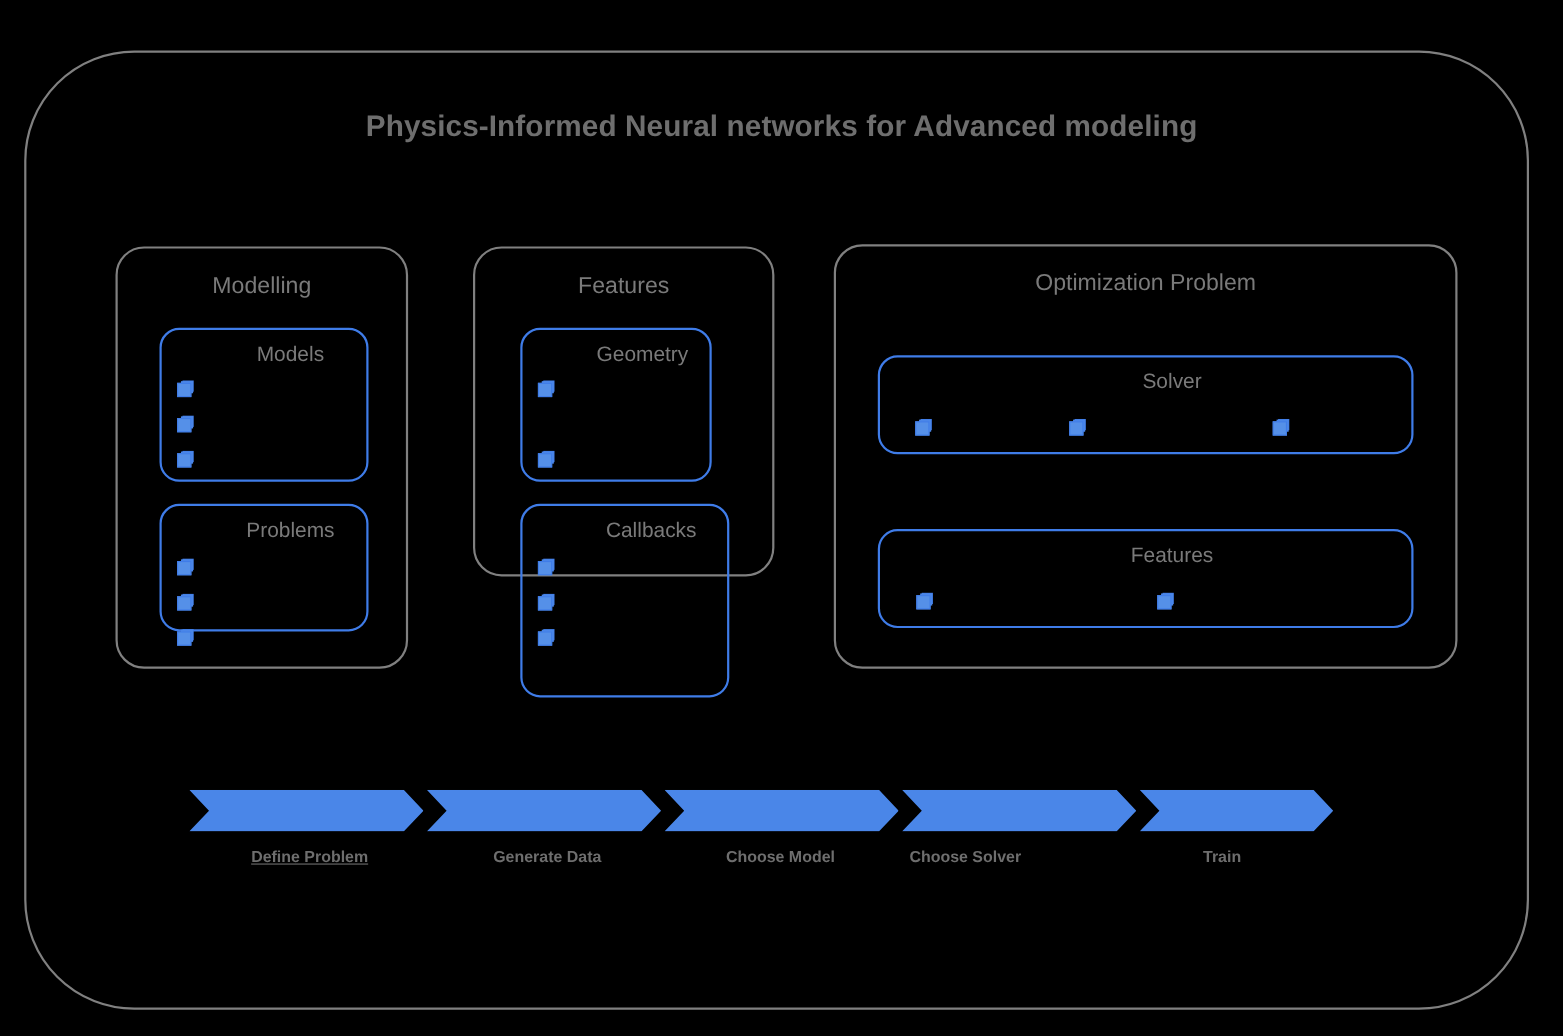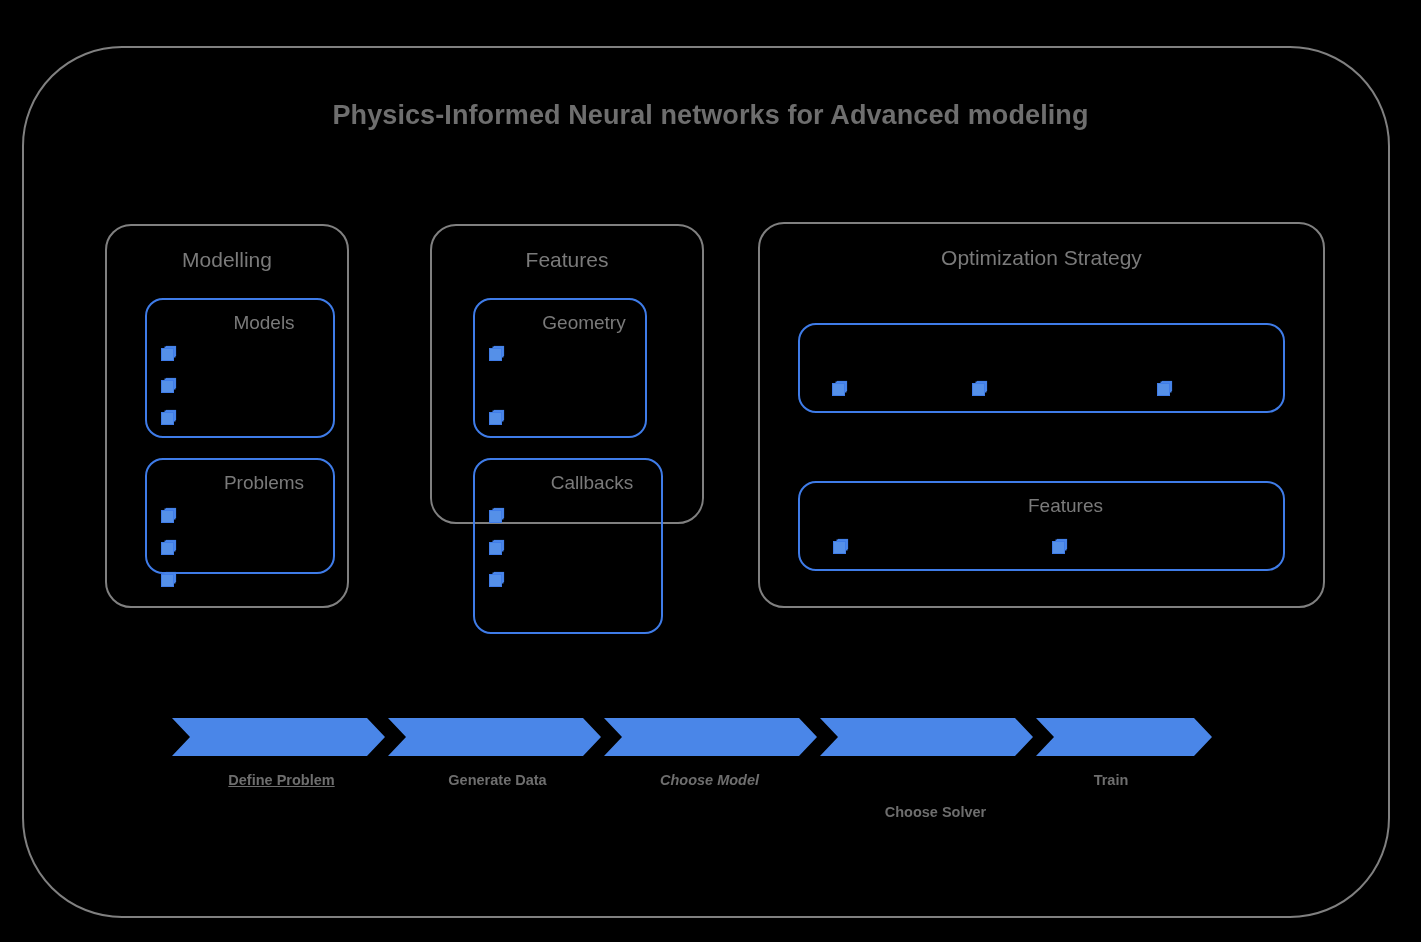--- a/index.html
+++ b/index.html
@@ -59,21 +59,21 @@
     position: absolute;
     top: 22px;
     left: 0;
     width: 100%;
     text-align: center;
     color: #7a7a7a;
     font-size: 21px;
     font-weight: normal;
   }
 
-  .group-modelling   { left: 105px; top: 224px; width: 244px; height: 384px; }
+  .group-modelling   { left: 105px; top: 224px; width: 266px; height: 384px; }
   .group-features    { left: 430px; top: 224px; width: 274px; height: 300px; }
   .group-optimization{ left: 758px; top: 222px; width: 567px; height: 386px; }
 
   
   .sub-box {
     position: absolute;
     border: 2.5px solid #3f7ce8;
     border-radius: 18px;
     box-sizing: border-box;
   }
@@ -175,24 +175,25 @@
   </div>
 
   <div class="sub-box box-callbacks">
     <div class="sub-title">Callbacks</div>
     <div class="bullet" style="left:14px; top:50px;"></div>
     <div class="bullet" style="left:14px; top:82px;"></div>
     <div class="bullet" style="left:14px; top:114px;"></div>
   </div>
 
   <div class="group-box group-optimization">
-    <div class="group-title">Optimization Strategy</div>
+    <div class="group-title">Optimization Problem</div>
   </div>
 
   <div class="sub-box box-solver">
+    <div class="sub-title">Solver</div>
     <div class="bullet" style="left:32px; top:58px;"></div>
     <div class="bullet" style="left:172px; top:58px;"></div>
     <div class="bullet" style="left:357px; top:58px;"></div>
   </div>
 
   <div class="sub-box box-trainer">
     <div class="sub-title">Features</div>
     <div class="bullet" style="left:33px; top:58px;"></div>
     <div class="bullet" style="left:252px; top:58px;"></div>
   </div>
@@ -200,17 +201,17 @@
   <div class="flow-row">
     <div class="chevron first" style="left:0px;   width:213px;"></div>
     <div class="chevron" style="left:216px; width:213px;"></div>
     <div class="chevron" style="left:432px; width:213px;"></div>
     <div class="chevron" style="left:648px; width:213px;"></div>
     <div class="chevron" style="left:864px; width:176px;"></div>
   </div>
 
   <div class="flow-label" style="left:172px; width:219px;text-decoration:underline;">Define Problem</div>
   <div class="flow-label" style="left:388px; width:219px;">Generate Data</div>
-  <div class="flow-label" style="left:600px; width:219px;font-style:italic;">Choose Model</div>
-  <div class="flow-label" style="left:826px; width:219px;margin-top:32px;">Choose Solver</div>
+  <div class="flow-label" style="left:600px; width:219px;">Choose Model</div>
+  <div class="flow-label" style="left:768px; width:219px;">Choose Solver</div>
   <div class="flow-label" style="left:1028px; width:166px;">Train</div>
 
 </div>
 
 </body></html>

